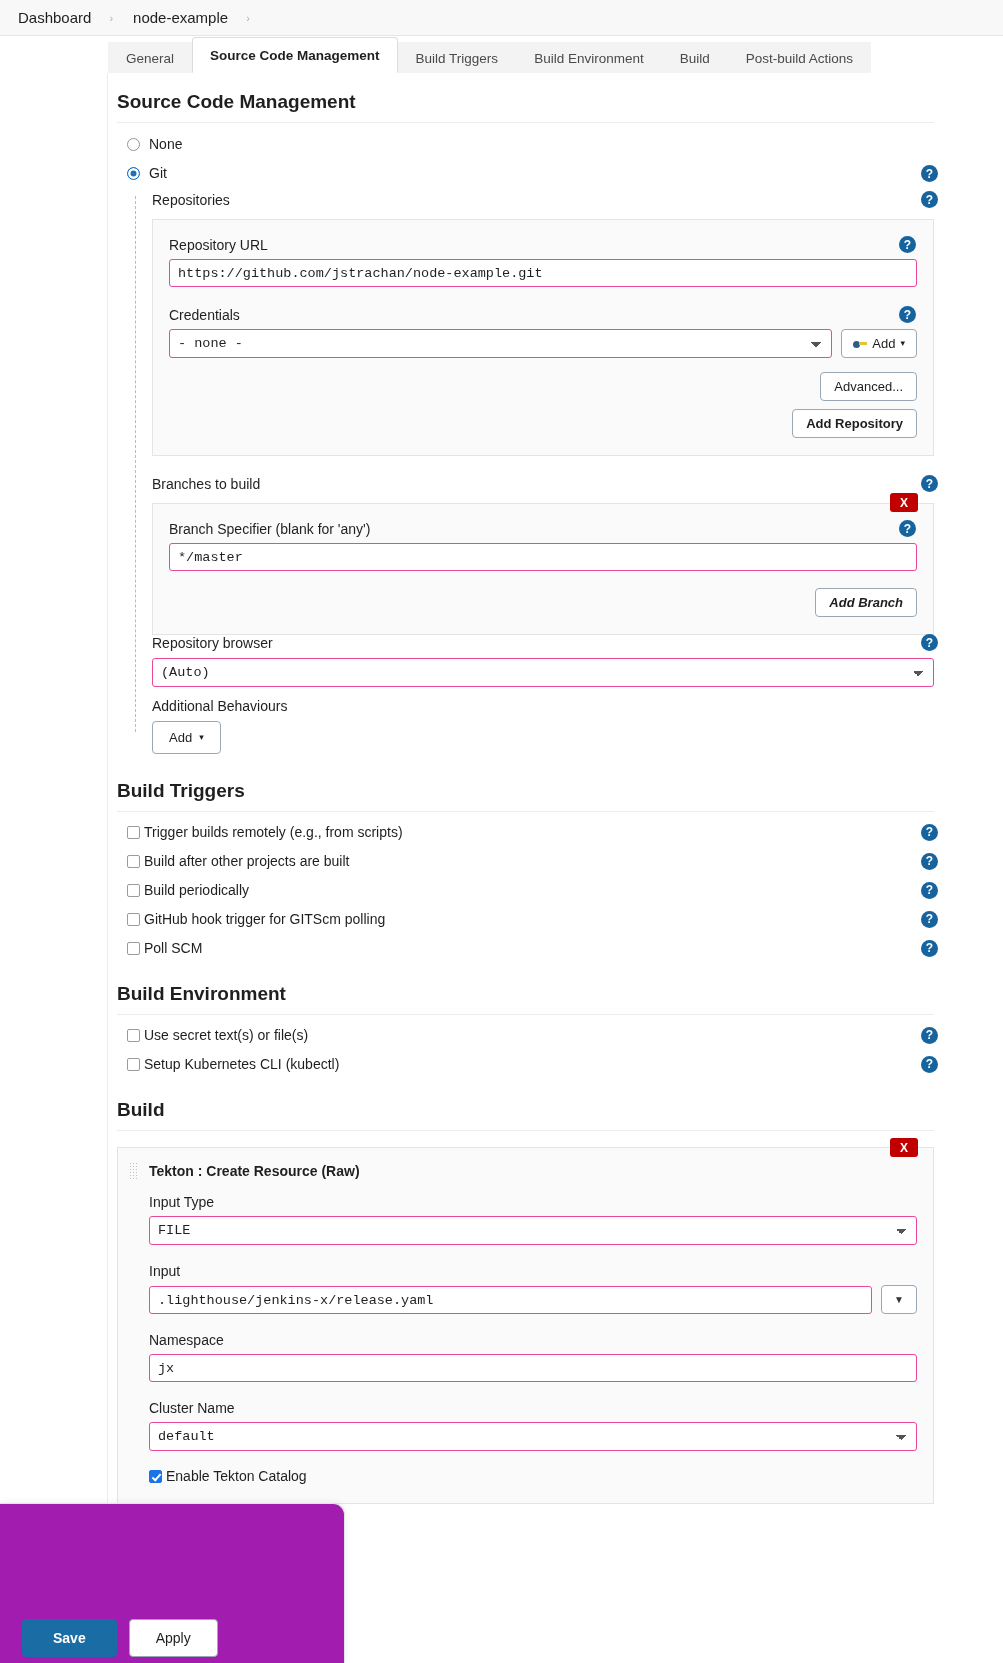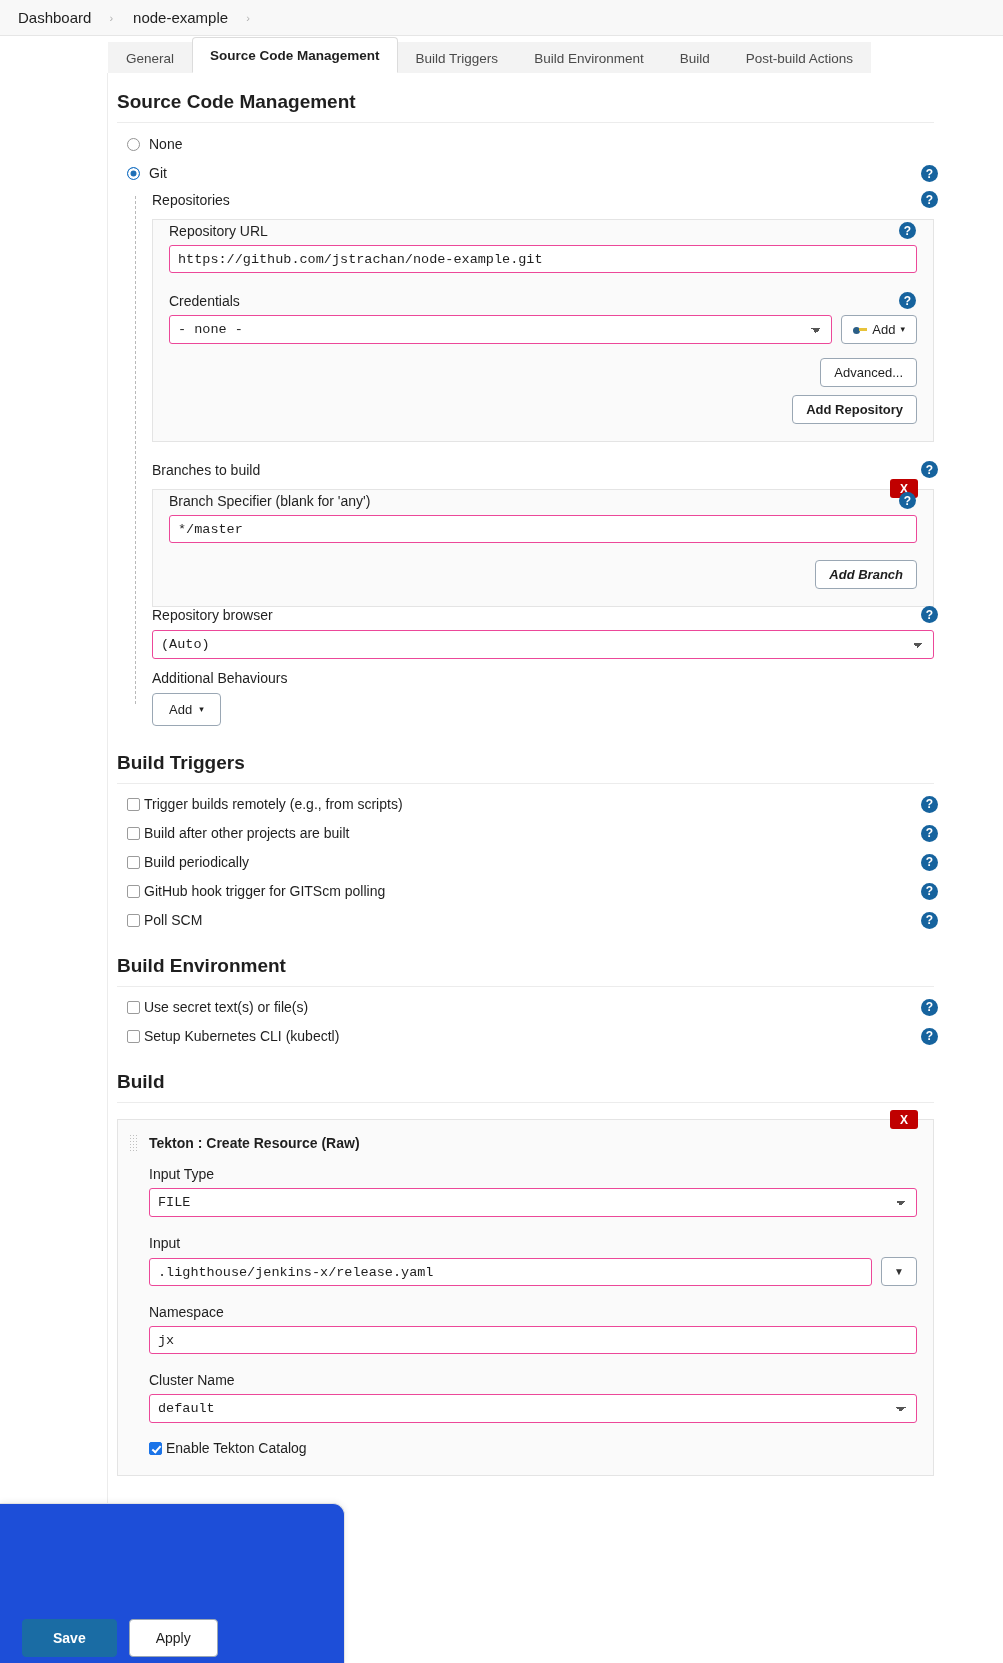--- a/index.html
+++ b/index.html
@@ -90,21 +90,21 @@
     content:""; position:absolute; left:8px; top:4px; bottom:22px;
     border-left:1px dashed #b9b9b9;
   }
 
   .field-label { font-size:14px; color:#1f1f1f; margin:0 0 6px 0; }
   .group-label { font-size:14px; color:#1f1f1f; margin:10px 0 7px 0; }
 
   .box {
     border:1px solid #e4e4e4;
     background:#fafafa;
-    padding:3px 16px 17px 16px;
+    padding:17px 16px 17px 16px;
     position:relative;
   }
 
   .inp {
     width:100%; height:28px;
     border:1px solid #ec4899; border-radius:3px;
     background:#fff; font-size:13.5px;
     padding:3px 8px; color:#1f1f1f;
     font-family:Liberation Mono, monospace;
     outline:none;
@@ -196,21 +196,21 @@
     width:36px; height:29px; flex:none;
     border:1px solid #9aa7b4; border-radius:4px; background:#fff;
     display:flex; align-items:center; justify-content:center;
     font-size:10px; color:#333;
   }
 
   
   .save-bar {
     position:absolute; left:0; bottom:0;
     width:345px; height:160px;
-    background:#1d4ed8;
+    background:#a21caf;
     border:1px solid #e3e3e3;
     border-left:none; border-bottom:none;
     border-top-right-radius:12px;
     box-shadow:0 -1px 6px rgba(0,0,0,.07);
     display:flex; align-items:flex-start;
     padding:115px 8px 0 22px;
     gap:12px;
     z-index:20;
   }
   .btn-save {

